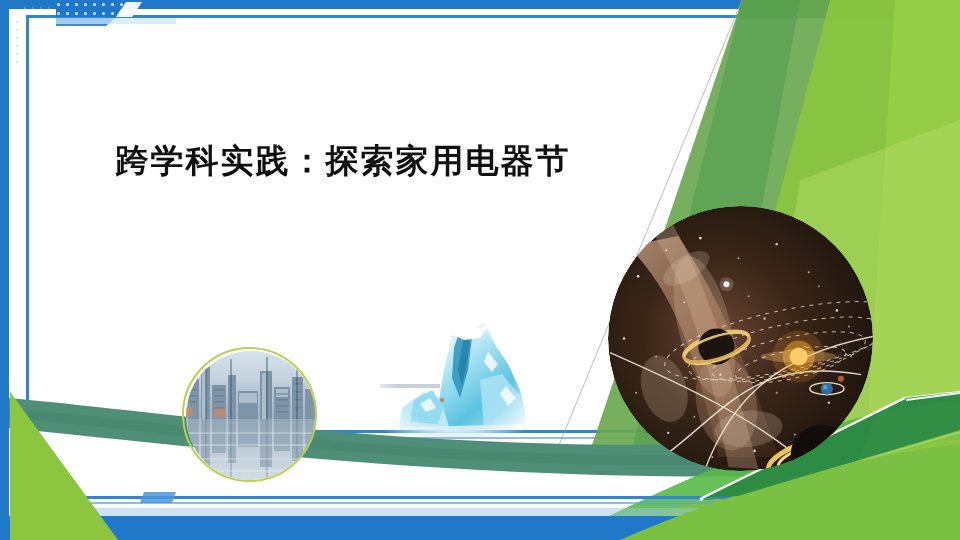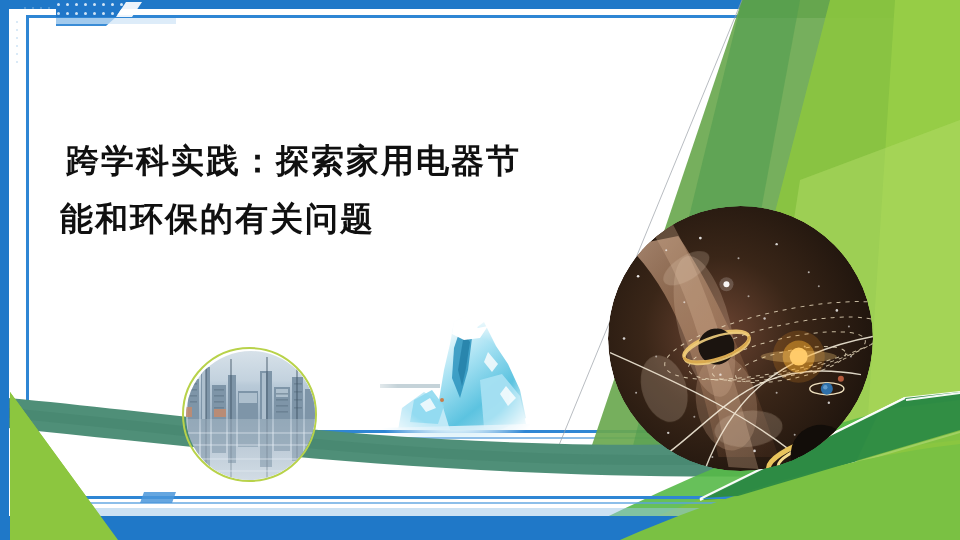--- a/index.html
+++ b/index.html
@@ -26,20 +26,21 @@
     width: 960px; height: 540px;
     pointer-events: none;
   }
 
   
   #title-block {
     position: absolute;
     left: 60px;
     top: 132px;
     width: 560px;
+    text-align: center;
     z-index: 40;
   }
   .title-line {
     font-family: "DejaVu Serif", "Liberation Serif", serif;
     font-weight: bold;
     font-size: 33px;
     line-height: 1.75;
     letter-spacing: 2px;
     color: #101010;
     white-space: nowrap;
@@ -435,16 +436,15 @@
           <ellipse cx="78" cy="62" rx="26" ry="12" transform="rotate(-32 78 62)"></ellipse>
           <ellipse cx="56" cy="182" rx="22" ry="34" transform="rotate(-18 56 182)"></ellipse>
           <ellipse cx="140" cy="222" rx="34" ry="18" transform="rotate(-6 140 222)"></ellipse>
         </g>
       </g>
     </svg>
   </div>
 
   <div id="title-block">
     <div class="title-line l1">跨学科实践：探索家用电器节</div>
-    <div class="title-line l2">能和环保的有关问题</div>
   </div>
 
 </div>
 
 </body></html>

